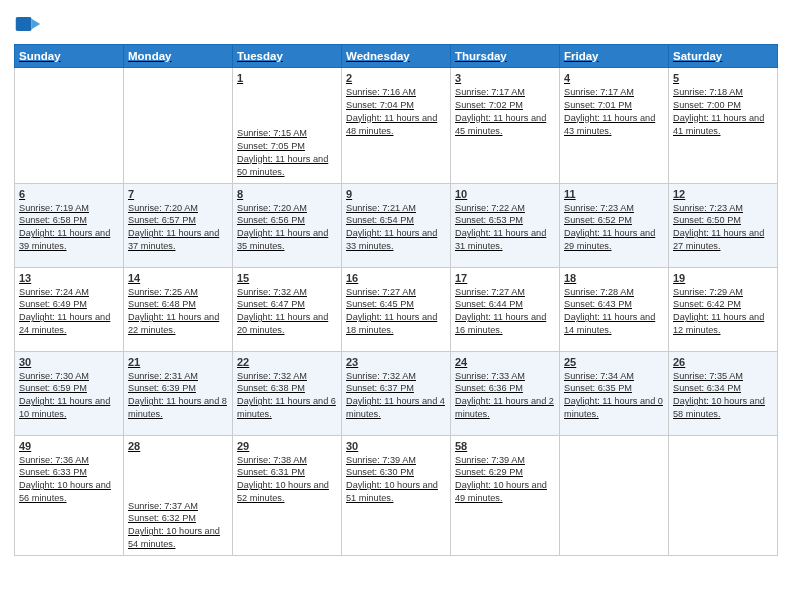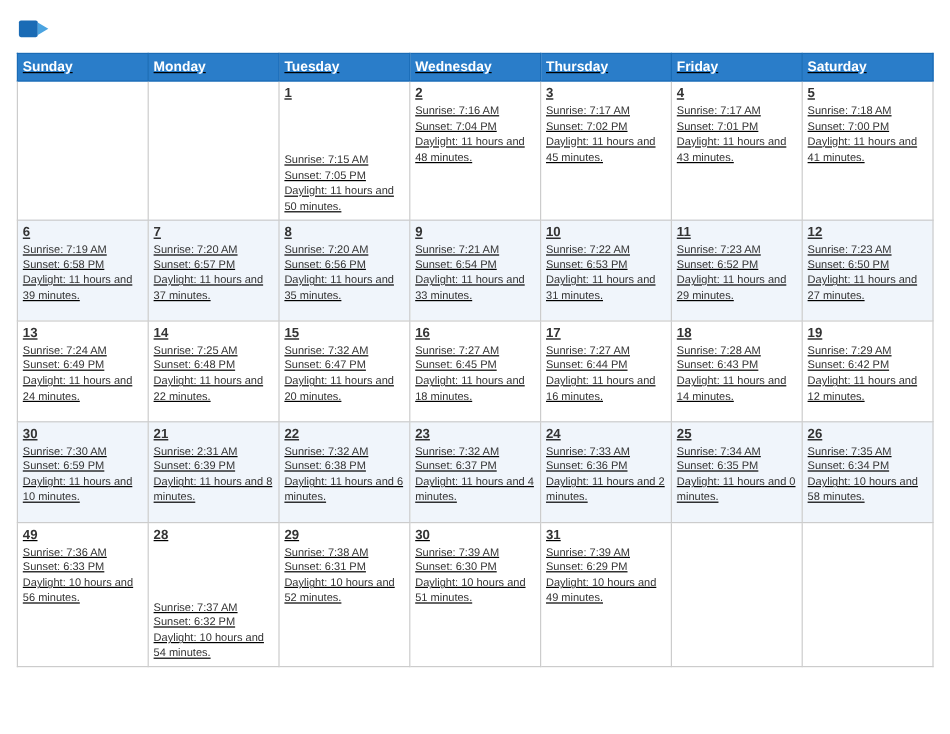--- a/index.html
+++ b/index.html
@@ -317,21 +317,21 @@
 Sunset: 6:31 PM
 Daylight: 10 hours and 52 minutes.</div>
           </td>
           <td>
             <span class="day-number">30</span>
             <div class="cell-content" style="white-space: pre-line;">Sunrise: 7:39 AM
 Sunset: 6:30 PM
 Daylight: 10 hours and 51 minutes.</div>
           </td>
           <td>
-            <span class="day-number">31</span>
+            <span class="day-number">58</span>
             <div class="cell-content" style="white-space: pre-line;">Sunrise: 7:39 AM
 Sunset: 6:29 PM
 Daylight: 10 hours and 49 minutes.</div>
           </td>
           <td class="empty-cell"></td>
           <td class="empty-cell"></td>
         </tr>
       </tbody>
   </table>
 </div>

